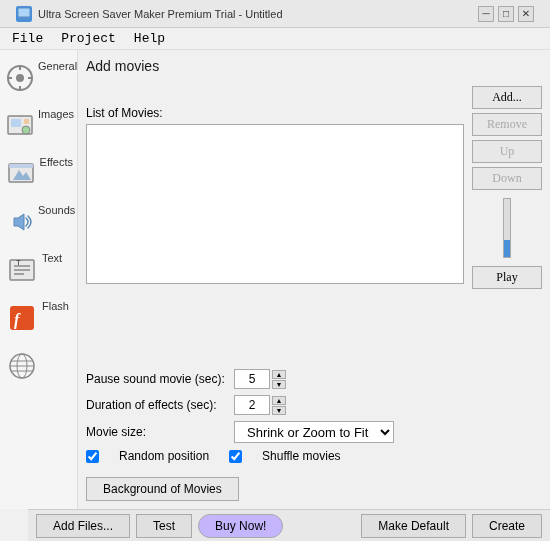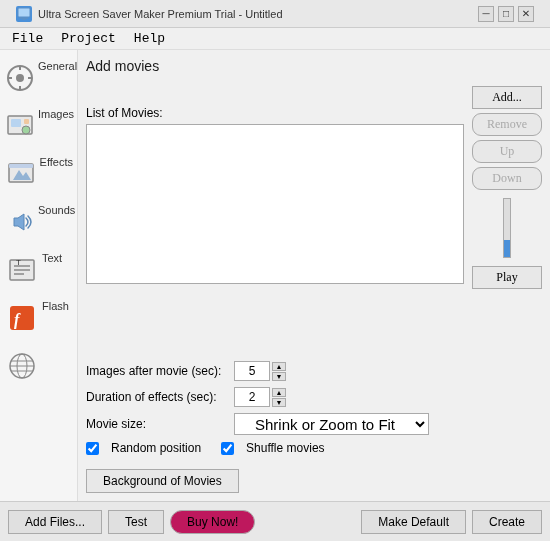--- a/index.html
+++ b/index.html
@@ -170,21 +170,20 @@
       background: #e8e8e8;
       border: 1px solid #aaa;
       cursor: pointer;
       font-size: 12px;
       text-align: center;
       min-width: 64px;
       font-family: Liberation Serif, serif;
     }
     .btn:disabled {
       color: #aaa;
-      border-radius: 9px;
     }
     .progress-bar-small {
       width: 8px;
       height: 60px;
       background: #ddd;
       border: 1px solid #aaa;
       margin: 4px auto;
       position: relative;
     }
     .progress-fill {
@@ -237,29 +236,29 @@
       display: flex;
       align-items: center;
       justify-content: center;
       font-size: 7px;
       line-height: 1;
     }
     .dropdown-select {
       height: 22px;
       border: 1px solid #aaa;
       background: white;
-      font-size: 15px;
-      padding: 0 16px;
+      font-size: 13px;
+      padding: 0 8px;
       min-width: 160px;
     }
 
     .checkbox-row {
       display: flex;
       align-items: center;
-      gap: 12px;
+      gap: 20px;
       margin-bottom: 4px;
     }
     .checkbox-row input[type=checkbox] {
       cursor: pointer;
     }
     .checkbox-row label {
       font-size: 12px;
       cursor: pointer;
     }
 
@@ -267,46 +266,47 @@
       margin-top: 6px;
       padding: 4px 16px;
       background: #e8e8e8;
       border: 1px solid #aaa;
       cursor: pointer;
       font-size: 12px;
     }
 
     
     .bottom-bar {
-      height: 40px;
+      height: 32px;
       background: #e8e8e8;
       border-top: 1px solid #ccc;
       display: flex;
       align-items: center;
       padding: 0 8px;
       gap: 6px;
       justify-content: space-between;
+      margin-left: 28px;
     }
     .bottom-left {
       display: flex;
       gap: 6px;
     }
     .bottom-right {
       display: flex;
       gap: 6px;
     }
     .bottom-btn {
       padding: 4px 16px;
       background: #e0e0e0;
       border: 1px solid #aaa;
       cursor: pointer;
       font-size: 12px;
     }
     .bottom-btn.primary {
-      background: #be185d;
+      background: #c4b5fd;
       border-radius: 12px;
     }
 
     
     svg { display: block; }
   </style>
 </head>
 <body>
 
 <div class="title-bar">
@@ -440,21 +440,21 @@
         <button class="btn" disabled="">Down</button>
         <div class="progress-bar-small">
           <div class="progress-fill"></div>
         </div>
         <button class="btn">Play</button>
       </div>
     </div>
 
     <div class="options-area">
       <div class="option-row">
-        <span class="option-label">Images after movie (sec):</span>
+        <span class="option-label">Pause sound movie (sec):</span>
         <div class="spin-input">
           <input type="text" value="5" style="">
           <div class="spin-arrows">
             <div class="spin-arrow">▲</div>
             <div class="spin-arrow">▼</div>
           </div>
         </div>
       </div>
 
       <div class="option-row">

